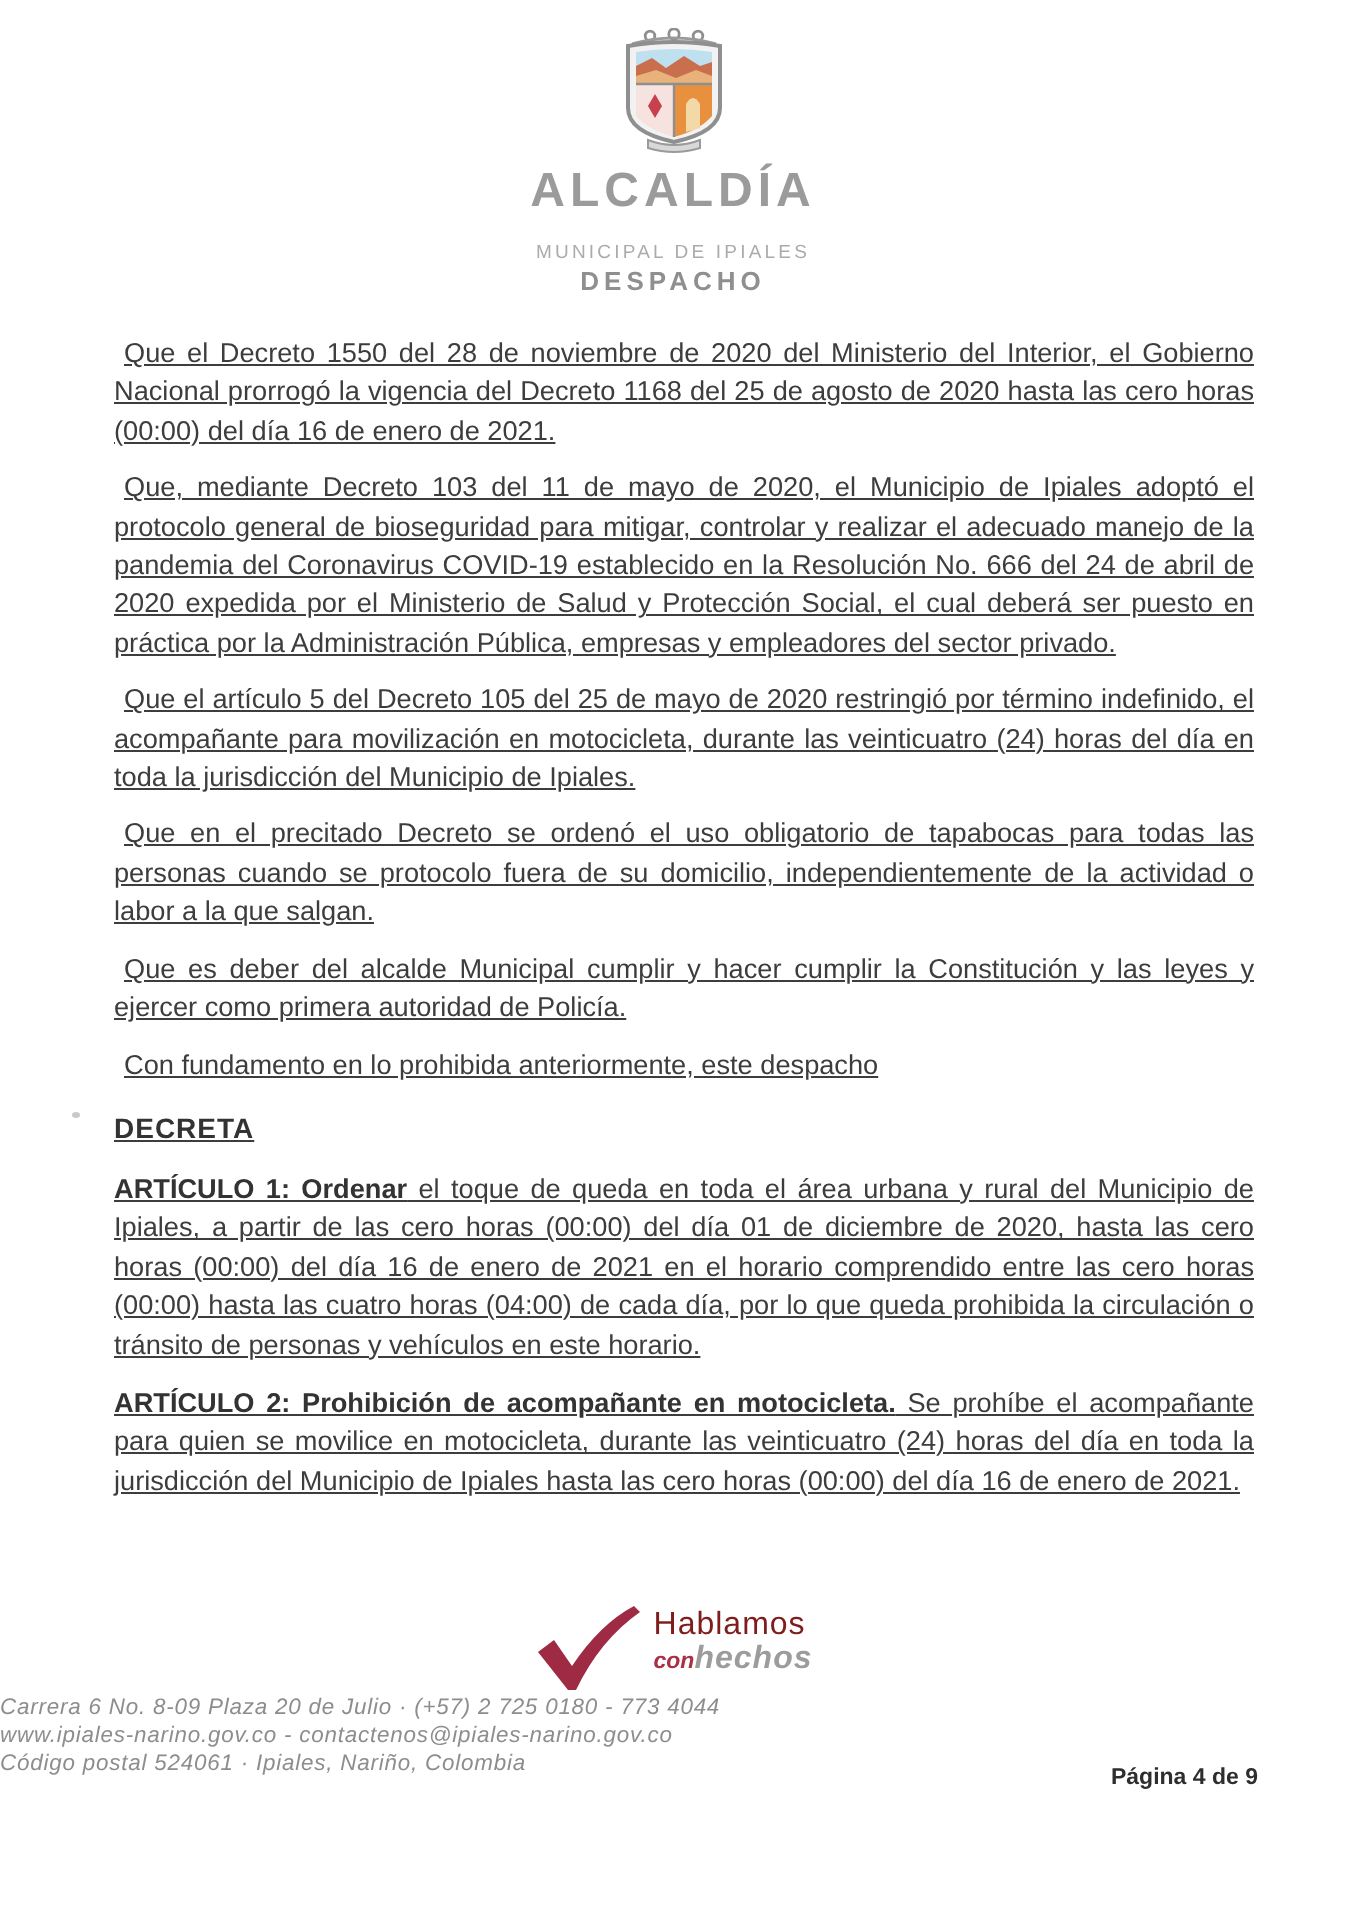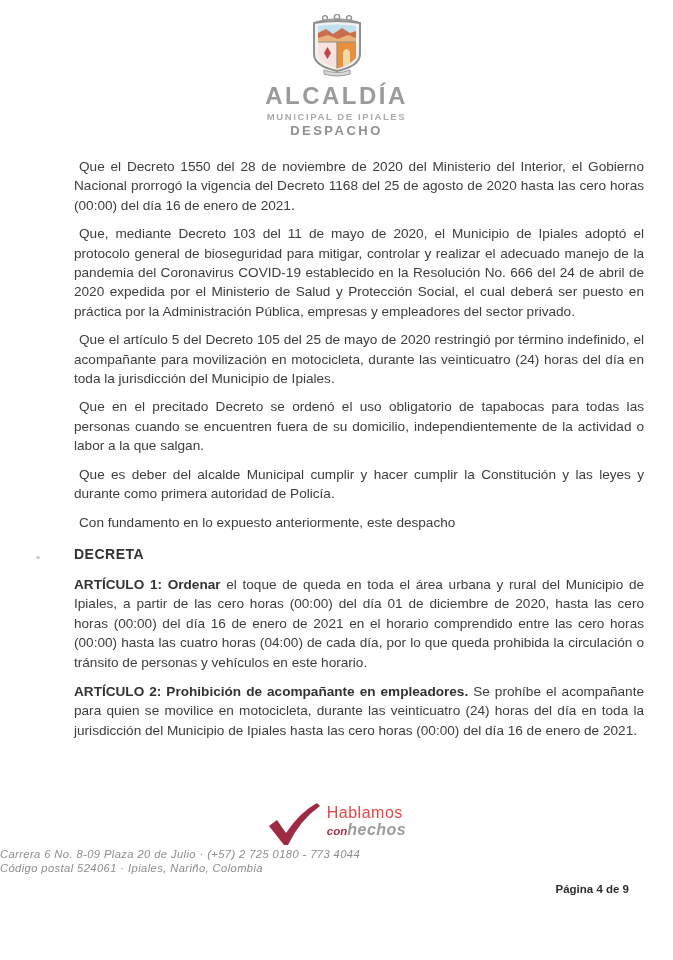--- a/index.html
+++ b/index.html
@@ -24,23 +24,23 @@
   }
   .crest { display: block; margin: 0 auto; }
   .org-title {
     margin-top: 4px;
     font-size: 24px;
     font-weight: 700;
     letter-spacing: 2.5px;
     color: #9b9b9b;
   }
   .org-subtitle {
-    margin-top: 1px;
+    margin-top: 11px;
     font-size: 9.5px;
-    font-weight: 700;
+    font-weight: 400;
     letter-spacing: 1.6px;
     color: #ababab;
   }
   .org-office {
     margin-top: 1px;
     font-size: 13px;
     font-weight: 700;
     letter-spacing: 2.5px;
     color: #8f8f8f;
   }
@@ -57,22 +57,23 @@
   }
   .note-rule {
     margin-top: 4px;
     height: 5px;
     border-top: 3px solid #3c3c3c;
     border-bottom: 1px solid #b5b5b5;
   }
 
   
   .doc-body {
-    margin: 19px 46px 0 74px;
+    margin: 19px 46px 0 57px;
     width: 570px;
+    text-decoration: underline;
   }
   .para {
     font-size: 13.6px;
     line-height: 19.4px;
     text-align: justify;
     text-indent: 5px;
     color: #3d3d3d;
     margin-bottom: 9px;
   }
   .decree-heading {
@@ -106,21 +107,21 @@
     top: 796px;
     display: flex;
     justify-content: center;
     align-items: flex-start;
     gap: 2px;
   }
   .check-mark { margin-top: 6px; }
   .logo-words { line-height: 1; padding-top: 9px; }
   .logo-line1 {
     font-size: 16px;
-    color: #ef4444;
+    color: #7f1d1d;
     letter-spacing: 0.5px;
   }
   .logo-line2 { margin-top: 1px; font-style: italic; }
   .logo-con {
     font-size: 11.5px;
     font-weight: 700;
     color: #a93046;
   }
   .logo-hechos {
     font-size: 16px;
@@ -180,43 +181,44 @@
     <div class="org-title">ALCALDÍA</div>
     <div class="org-subtitle">MUNICIPAL DE IPIALES</div>
     <div class="org-office">DESPACHO</div>
   </div>
 
 
   <div class="doc-body">
     <p class="para">Que el Decreto 1550 del 28 de noviembre de 2020 del Ministerio del Interior, el Gobierno Nacional prorrogó la vigencia del Decreto 1168 del 25 de agosto de 2020 hasta las cero horas (00:00) del día 16 de enero de 2021.</p>
     <p class="para">Que, mediante Decreto 103 del 11 de mayo de 2020, el Municipio de Ipiales adoptó el protocolo general de bioseguridad para mitigar, controlar y realizar el adecuado manejo de la pandemia del Coronavirus COVID-19 establecido en la Resolución No. 666 del 24 de abril de 2020 expedida por el Ministerio de Salud y Protección Social, el cual deberá ser puesto en práctica por la Administración Pública, empresas y empleadores del sector privado.</p>
     <p class="para">Que el artículo 5 del Decreto 105 del 25 de mayo de 2020 restringió por término indefinido, el acompañante para movilización en motocicleta, durante las veinticuatro (24) horas del día en toda la jurisdicción del Municipio de Ipiales.</p>
-    <p class="para">Que en el precitado Decreto se ordenó el uso obligatorio de tapabocas para todas las personas cuando se encuentren fuera de su domicilio, independientemente de la actividad o labor a la que salgan.</p>
-    <p class="para">Que es deber del alcalde Municipal cumplir y hacer cumplir la Constitución y las leyes y durante como primera autoridad de Policía.</p>
-    <p class="para">Con fundamento en lo expuesto anteriormente, este despacho</p>
+    <p class="para">Que en el precitado Decreto se ordenó el uso obligatorio de tapabocas para todas las personas cuando se protocolo fuera de su domicilio, independientemente de la actividad o labor a la que salgan.</p>
+    <p class="para">Que es deber del alcalde Municipal cumplir y hacer cumplir la Constitución y las leyes y ejercer como primera autoridad de Policía.</p>
+    <p class="para">Con fundamento en lo prohibida anteriormente, este despacho</p>
 
     <div class="decree-heading">DECRETA</div>
 
     <p class="article"><b>ARTÍCULO 1: Ordenar</b><span> el toque de queda en toda el área urbana y rural del Municipio de Ipiales, a partir de las cero horas (00:00) del día 01 de diciembre de 2020, hasta las cero horas (00:00) del día 16 de enero de 2021 en el horario comprendido entre las cero horas (00:00) hasta las cuatro horas (04:00) de cada día, por lo que queda prohibida la circulación o tránsito de personas y vehículos en este horario.</span></p>
 
-    <p class="article"><b>ARTÍCULO 2: Prohibición de acompañante en empleadores.</b><span> Se prohíbe el acompañante para quien se movilice en motocicleta, durante las veinticuatro (24) horas del día en toda la jurisdicción del Municipio de Ipiales hasta las cero horas (00:00) del día 16 de enero de 2021.</span></p>
+    <p class="article"><b>ARTÍCULO 2: Prohibición de acompañante en motocicleta.</b><span> Se prohíbe el acompañante para quien se movilice en motocicleta, durante las veinticuatro (24) horas del día en toda la jurisdicción del Municipio de Ipiales hasta las cero horas (00:00) del día 16 de enero de 2021.</span></p>
   </div>
 
   <div class="scan-dot"></div>
 
   <div class="footer-logo">
     <svg class="check-mark" width="58" height="44" viewBox="0 0 58 44">
       <path d="M2 24 L10 18 L19 31 Q33 10 50 1 L53 4 Q33 18 21 43 L17 43 Z" fill="#9e2b43"></path>
     </svg>
     <div class="logo-words">
       <div class="logo-line1">Hablamos</div>
       <div class="logo-line2"><span class="logo-con">con</span><span class="logo-hechos">hechos</span></div>
     </div>
   </div>
 
   <div class="footer-address">
     <div>Carrera 6 No. 8-09 Plaza 20 de Julio · (+57) 2 725 0180 - 773 4044</div>
+    <div>www.ipiales-narino.gov.co - contactenos@ipiales-narino.gov.co</div>
     <div>Código postal 524061 · Ipiales, Nariño, Colombia</div>
   </div>
 
   <div class="page-number">Página 4 de 9</div>
 
 </div>
 
 </body></html>

